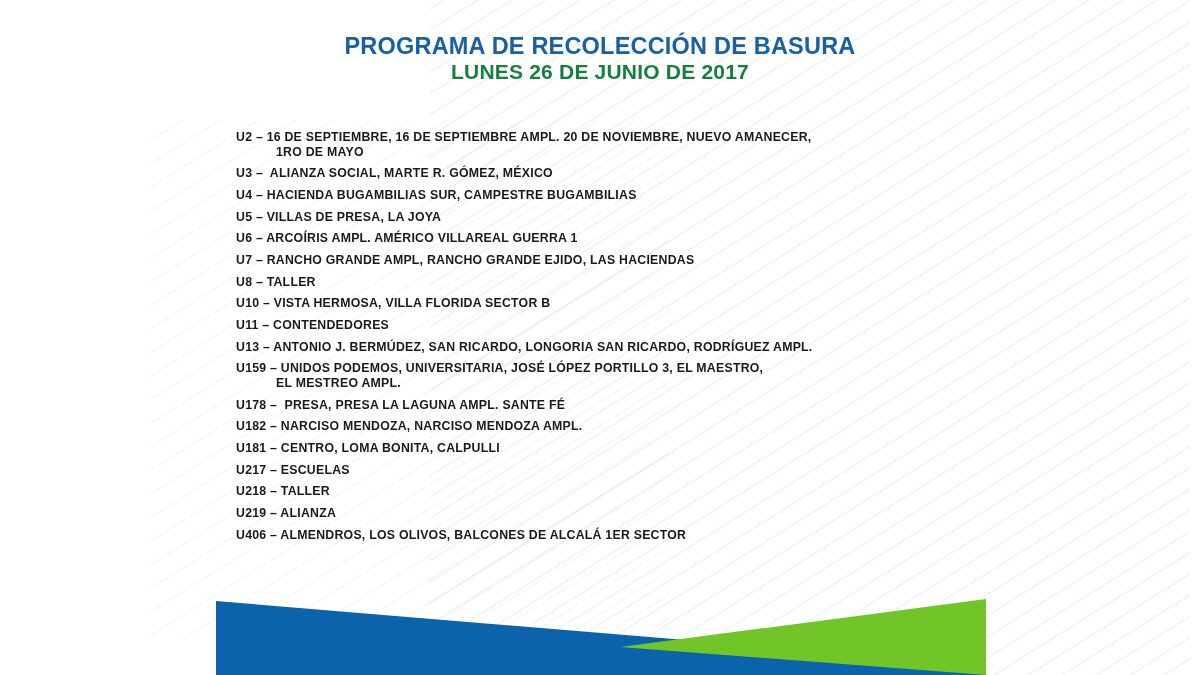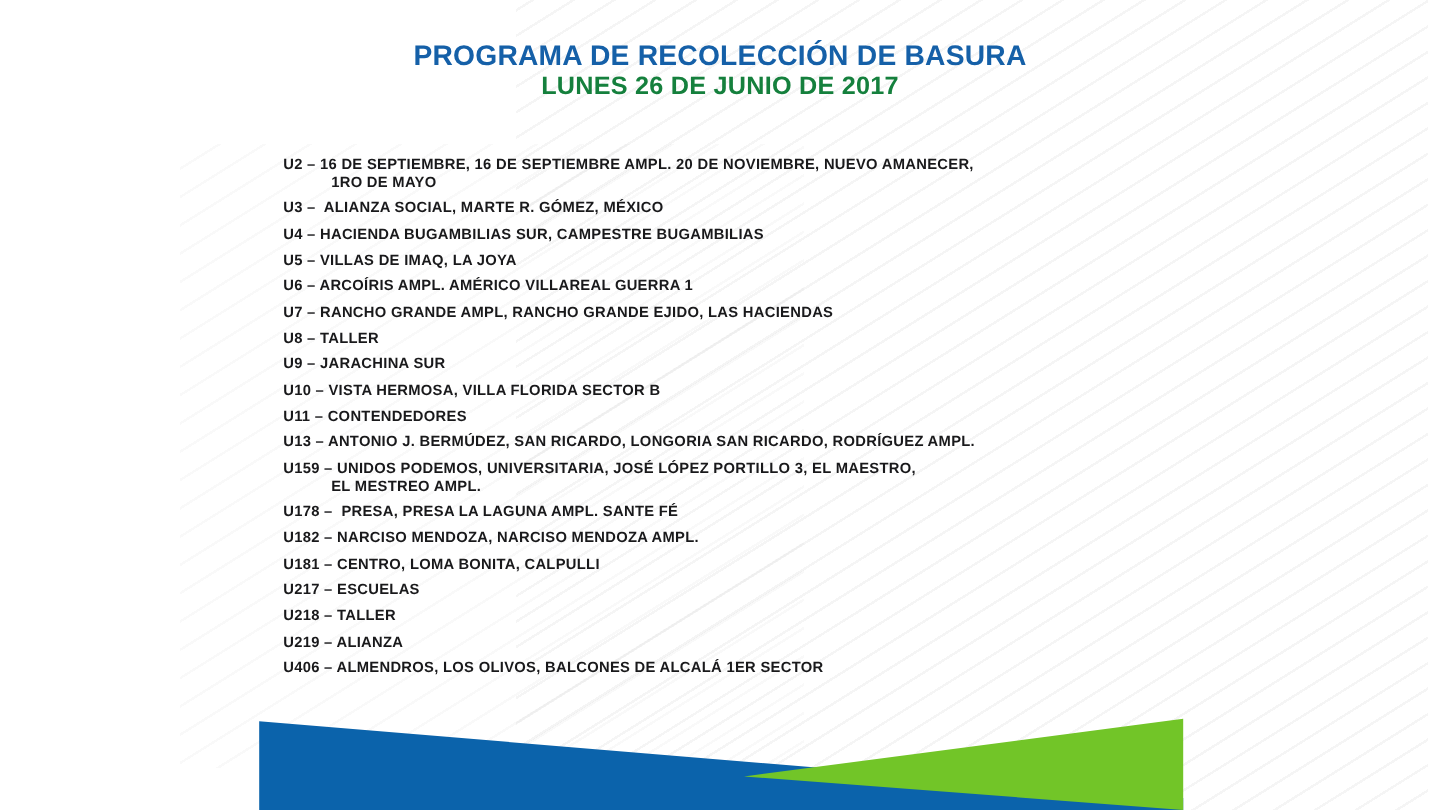--- a/index.html
+++ b/index.html
@@ -118,25 +118,24 @@
 
     <div class="header">
       <div class="title-main">PROGRAMA DE RECOLECCIÓN DE BASURA</div>
       <div class="title-sub">LUNES 26 DE JUNIO DE 2017</div>
     </div>
 
     <div class="route-list" id="route-list">
         <div class="route-item"><span>U2 – 16 DE SEPTIEMBRE, 16 DE SEPTIEMBRE AMPL. 20 DE NOVIEMBRE, NUEVO AMANECER,</span><span class="cont">1RO DE MAYO</span></div>
         <div class="route-item"><span>U3 –  ALIANZA SOCIAL, MARTE R. GÓMEZ, MÉXICO</span></div>
         <div class="route-item"><span>U4 – HACIENDA BUGAMBILIAS SUR, CAMPESTRE BUGAMBILIAS</span></div>
-        <div class="route-item"><span>U5 – VILLAS DE IMAQ, LA JOYA</span></div>
+        <div class="route-item"><span>U5 – VILLAS DE PRESA, LA JOYA</span></div>
         <div class="route-item"><span>U6 – ARCOÍRIS AMPL. AMÉRICO VILLAREAL GUERRA 1</span></div>
         <div class="route-item"><span>U7 – RANCHO GRANDE AMPL, RANCHO GRANDE EJIDO, LAS HACIENDAS</span></div>
         <div class="route-item"><span>U8 – TALLER</span></div>
-        <div class="route-item"><span>U9 – JARACHINA SUR</span></div>
         <div class="route-item"><span>U10 – VISTA HERMOSA, VILLA FLORIDA SECTOR B</span></div>
         <div class="route-item"><span>U11 – CONTENDEDORES</span></div>
         <div class="route-item"><span>U13 – ANTONIO J. BERMÚDEZ, SAN RICARDO, LONGORIA SAN RICARDO, RODRÍGUEZ AMPL.</span></div>
         <div class="route-item"><span>U159 – UNIDOS PODEMOS, UNIVERSITARIA, JOSÉ LÓPEZ PORTILLO 3, EL MAESTRO,</span><span class="cont">EL MESTREO AMPL.</span></div>
         <div class="route-item"><span>U178 –  PRESA, PRESA LA LAGUNA AMPL. SANTE FÉ</span></div>
         <div class="route-item"><span>U182 – NARCISO MENDOZA, NARCISO MENDOZA AMPL.</span></div>
         <div class="route-item"><span>U181 – CENTRO, LOMA BONITA, CALPULLI</span></div>
         <div class="route-item"><span>U217 – ESCUELAS</span></div>
         <div class="route-item"><span>U218 – TALLER</span></div>
         <div class="route-item"><span>U219 – ALIANZA</span></div>

